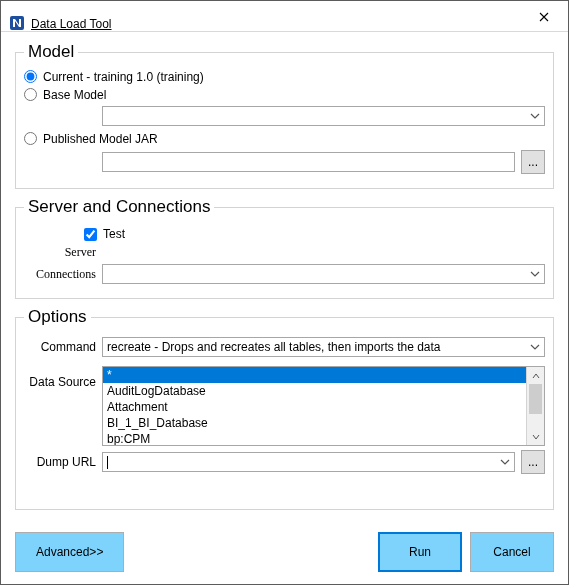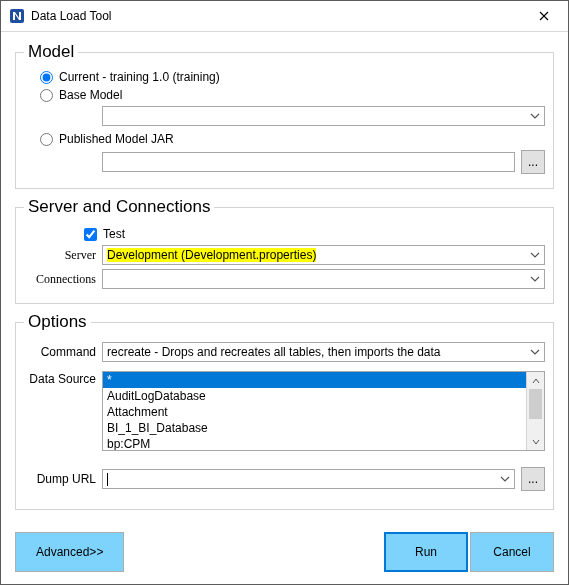--- a/index.html
+++ b/index.html
@@ -1,26 +1,26 @@
 <!DOCTYPE html>
 <html><head>
 <meta charset="utf-8">
 <style>
   html,body{margin:0;padding:0;font-family:"Segoe UI",Tahoma,sans-serif;font-size:12px;color:#000;background:#fff;}
   .window{width:569px;height:585px;border:1px solid #5b5b5b;box-sizing:border-box;display:flex;flex-direction:column;position:relative;background:#fff;}
-  .titlebar{height:30px;display:flex;align-items:center;padding:0 4px 0 8px;border-bottom:1px solid #d9d9d9;}
+  .titlebar{height:30px;display:flex;align-items:flex-end;padding:0 4px 0 8px;border-bottom:1px solid #d9d9d9;text-decoration:underline;}
   .title-icon{width:16px;height:16px;display:flex;align-items:center;justify-content:center;margin-right:6px;}
   .title-text{flex:1;font-size:12px;}
   .close-btn{width:40px;height:28px;display:flex;align-items:center;justify-content:center;cursor:pointer;}
   .close-btn svg{width:10px;height:10px;}
   .body{flex:1;padding:10px 14px 8px 14px;display:flex;flex-direction:column;overflow:hidden;}
   fieldset{border:1px solid #d3d3d3;margin:0 0 8px 0;padding:6px 8px 10px 8px;}
   legend{padding:0 4px;font-size:17px;}
   .row{display:flex;align-items:center;margin:4px 0;}
-  .radio-row{display:flex;align-items:flex-end;margin:2px 0 4px 16px;}
+  .radio-row{display:flex;align-items:flex-start;margin:2px 0 4px 0;}
   input[type=radio],input[type=checkbox]{margin:0 6px 0 0;}
   label.lbl{width:72px;text-align:right;padding-right:6px;font-family:Liberation Serif, serif;}
   label.lbl-narrow{width:72px;text-align:right;padding-right:6px;}
   .combo,.textbox{flex:1;height:20px;border:1px solid #a7a7a7;background:#fff;position:relative;display:flex;align-items:center;padding:0 18px 0 4px;box-sizing:border-box;font-size:12px;}
   .textbox{padding:0 4px;}
   .combo .chev{position:absolute;right:3px;top:3px;}
   .chev svg{width:12px;height:12px;display:block;}
   .highlight{background:#ffff00;display:inline-block;}
   .indented{margin-left:78px;}
   .sq-btn{width:22px;height:22px;border:1px solid #a7a7a7;background:#e1e1e1;margin-left:6px;display:flex;align-items:center;justify-content:center;cursor:pointer;}
@@ -29,21 +29,21 @@
   .list-items div{padding:0 4px;line-height:16px;height:16px;white-space:nowrap;}
   .list-items div.sel{background:#0078d7;color:#fff;}
   .scrollbar{width:17px;background:#f0f0f0;border-left:1px solid #d3d3d3;display:flex;flex-direction:column;}
   .sb-btn{height:17px;display:flex;align-items:center;justify-content:center;}
   .sb-track{flex:1;position:relative;}
   .sb-thumb{position:absolute;left:2px;right:2px;top:0;height:30px;background:#cdcdcd;}
   .footer{display:flex;align-items:center;padding:6px 14px 12px 14px;}
   .spacer{flex:1;}
   .btn{height:40px;min-width:84px;border:1px solid #adadad;background:#7dd3fc;display:flex;align-items:center;justify-content:center;padding:0 20px;cursor:pointer;box-sizing:border-box;}
   .btn.default{border:1px solid #0078d7;box-shadow:0 0 0 1px #0078d7 inset;}
-  .btn + .btn{margin-left:2px;}
+  .btn + .btn{margin-left:8px;}
   .caret-bar{width:1px;height:13px;background:#000;margin-right:2px;}
 </style>
 </head>
 <body>
 
 <div class="window">
 
   <div class="titlebar">
     <span class="title-icon">
       <svg viewBox="0 0 16 16">
@@ -96,28 +96,20 @@
     </fieldset>
 
     <fieldset>
       <legend>Server and Connections</legend>
       <div class="row" style="margin-left:60px;">
         <input type="checkbox" checked="" style="">
         <span>Test</span>
       </div>
       <div class="row">
         <label class="lbl">Server</label>
-        <div class="combo">
-          <span class="highlight">Development (Development.properties)</span>
-          <span class="chev">
-              <svg viewBox="0 0 12 12">
-                <path d="M2 4 L6 8 L10 4" fill="none" stroke="#555" stroke-width="1.2"></path>
-              </svg>
-            </span>
-        </div>
       </div>
       <div class="row">
         <label class="lbl">Connections</label>
         <div class="combo">
           <span></span>
           <span class="chev">
               <svg viewBox="0 0 12 12">
                 <path d="M2 4 L6 8 L10 4" fill="none" stroke="#555" stroke-width="1.2"></path>
               </svg>
             </span>
@@ -132,21 +124,21 @@
         <div class="combo">
           <span>recreate - Drops and recreates all tables, then imports the data</span>
           <span class="chev">
               <svg viewBox="0 0 12 12">
                 <path d="M2 4 L6 8 L10 4" fill="none" stroke="#555" stroke-width="1.2"></path>
               </svg>
             </span>
         </div>
       </div>
       <div class="row" style="align-items:flex-start;">
-        <label class="lbl-narrow" style="padding-top:2px;">Data Source</label>
+        <label class="lbl-narrow" style="padding-top:2px;margin-top:8px;">Data Source</label>
         <div class="listbox">
           <div class="list-items">
             <div class="sel">*</div>
             <div>AuditLogDatabase</div>
             <div>Attachment</div>
             <div>BI_1_BI_Database</div>
             <div>bp:CPM</div>
           </div>
           <div class="scrollbar">
             <div class="sb-btn">
@@ -158,21 +150,21 @@
                 <div class="sb-thumb"></div>
               </div>
             <div class="sb-btn">
                 <svg width="8" height="8" viewBox="0 0 8 8">
                   <path d="M1 2 L4 6 L7 2" fill="none" stroke="#555"></path>
                 </svg>
               </div>
           </div>
         </div>
       </div>
-      <div class="row" style="margin-top:12px;">
+      <div class="row" style="margin-top:0;">
         <label class="lbl-narrow">Dump URL</label>
         <div class="combo">
           <span class="caret-bar"></span>
           <span></span>
           <span class="chev">
               <svg viewBox="0 0 12 12">
                 <path d="M2 4 L6 8 L10 4" fill="none" stroke="#555" stroke-width="1.2"></path>
               </svg>
             </span>
         </div>

